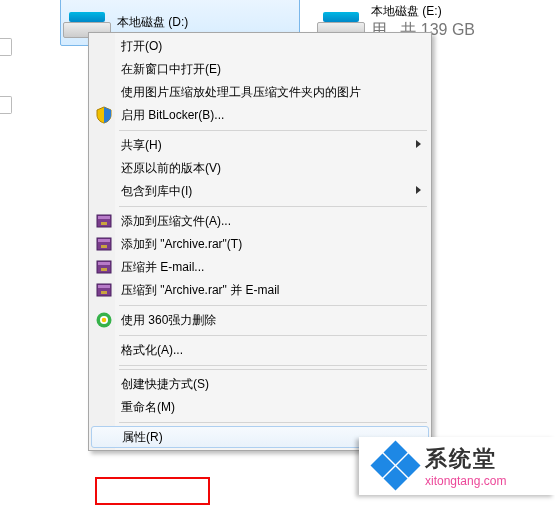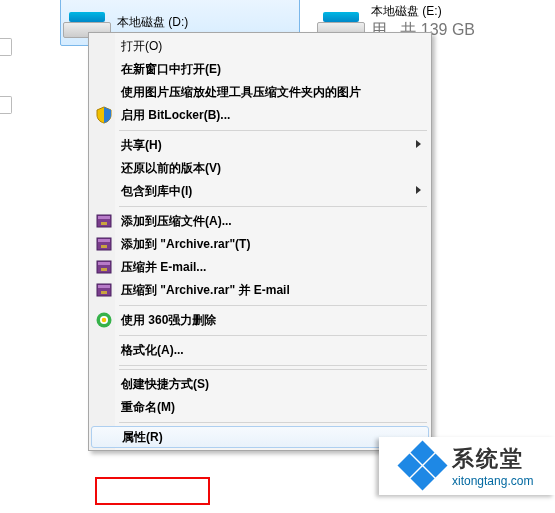--- a/index.html
+++ b/index.html
@@ -84,21 +84,21 @@
     position: relative;
     padding-left: 30px;
     cursor: default;
     color:#000;
   }
   .menu-icon {
     position: absolute;
     left: 4px; top: 2px;
     width: 18px; height: 18px;
   }
-  .menu-text { flex: 1; white-space: nowrap; font-weight: bold; }
+  .menu-text { flex: 1; white-space: nowrap; }
   .submenu-arrow {
     position:absolute; right:8px; top:6px;
     width:0;height:0;
     border-top:4px solid transparent;
     border-bottom:4px solid transparent;
     border-left:5px solid #333;
   }
   .menu-sep {
     height: 1px;
     margin: 3px 2px 3px 28px;
@@ -120,43 +120,43 @@
   .hover-highlight {
     background: linear-gradient(#f6fafe,#e9f2fb);
     border:1px solid #aecff0;
     border-radius:3px;
     height:22px;
   }
   
   .wm {
     position:absolute;
     right:0; bottom:18px;
-    width:176px; height:58px;
+    width:196px; height:58px;
     background:#fff;
     box-shadow: -3px 2px 4px rgba(0,0,0,.25);
     display:flex; align-items:center;
-    padding-left:23px;
+    padding-left:16px;
   }
   .wm-diamond {
     width:42px;height:42px;
     position:relative;
     margin-right:8px;
   }
   .wm-diamond .sq {
     position:absolute; width:17px; height:17px;
     background:#1e88e5;
     transform: rotate(45deg);
   }
   .s1{left:12px;top:-1px;}
   .s2{left:-1px;top:12px;}
   .s3{left:25px;top:12px;}
   .s4{left:12px;top:25px;}
   .wm-text { display:flex; flex-direction:column; }
   .wm-cn { font-size:22px; font-weight:700; color:#333; letter-spacing:2px;}
-  .wm-en { font-size:12px; color:#0369a1; }
+  .wm-en { font-size:12px; color:#ec4899; }
   
   svg { display:block; }
 </style>
 </head>
 <body>
 
 <div class="leftbox" style="top:38px"></div>
 <div class="leftbox" style="top:96px"></div>
 
 <div class="drive selected" style="left:60px; top:-2px;">

